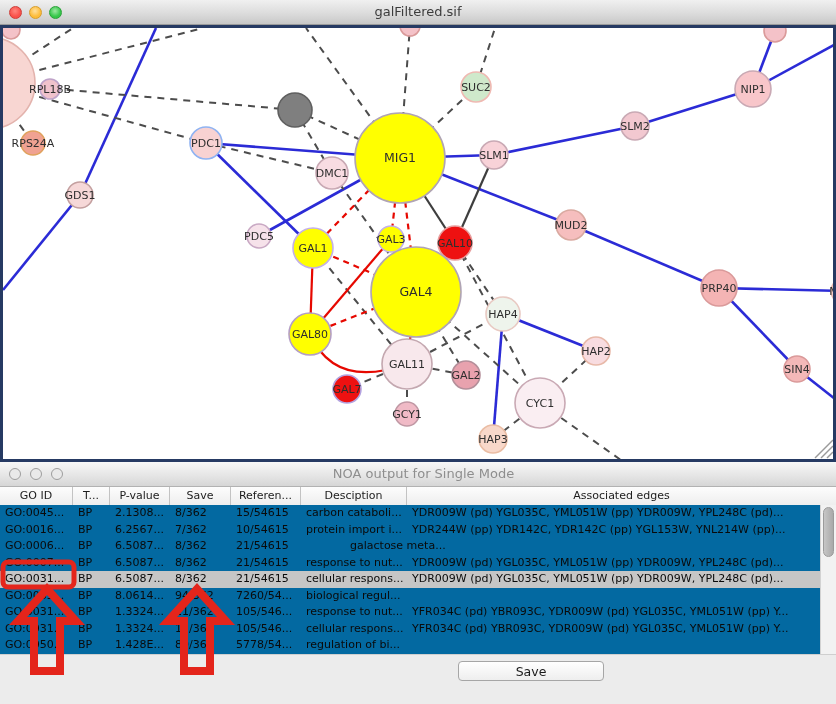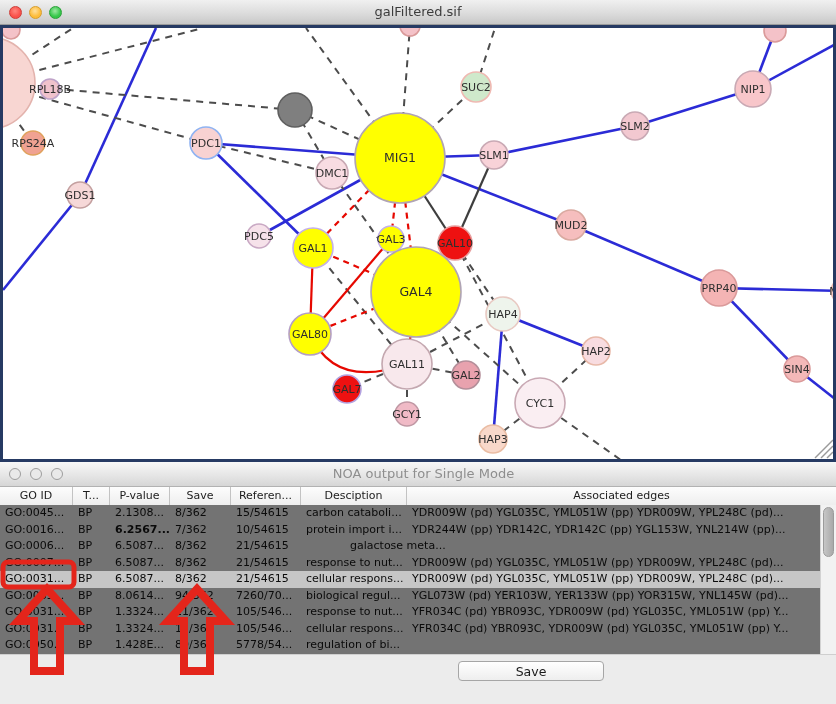--- a/index.html
+++ b/index.html
@@ -28,21 +28,21 @@
   .noa-titlebar .title{position:absolute;left:0;right:0;top:4px;text-align:center;
     font-size:13px;color:#8e8e8e;padding-left:11px;}
   .gl{position:absolute;top:6px;width:12px;height:12px;border-radius:50%;
       background:#e9e9e9;border:1.5px solid #9d9d9d;}
   .gl.g1{left:9px}.gl.g2{left:30px}.gl.g3{left:51px}
   .tbl-header{position:absolute;left:0;top:25px;width:836px;height:32px;display:flex;
     background:linear-gradient(180deg,#fdfdfd,#e3e3e3);border-bottom:1px solid #b4b4b4;}
   .tbl-header .hcell{height:18px;line-height:17px;font-size:11px;color:#1c1c1c;
     text-align:center;border-right:1px solid #c3c3c3;overflow:hidden;white-space:nowrap;flex:0 0 auto;}
   .tbl-header .hcell:last-child{border-right:none;flex:1 1 auto;}
-  .tbl-body{position:absolute;left:0;top:43px;width:820px;height:149px;overflow:hidden;background:#737373;}
+  .tbl-body{position:absolute;left:0;top:43px;width:820px;height:149px;overflow:hidden;background:#0369a1;}
   .trow{display:flex;height:16.55px;line-height:16.55px;font-size:11px;color:#0a0a0a;white-space:nowrap;}
   .trow.selected{background:#c6c6c6;}
   .trow .cell{overflow:hidden;padding-left:5px;flex:0 0 auto;}
   .trow .cell:last-child{flex:1 1 auto;}
   .scrollbar{position:absolute;left:820px;top:43px;width:16px;height:149px;
     background:#f2f2f2;border-left:1px solid #d2d2d2;}
   .thumb{position:absolute;left:2px;top:2px;width:11px;height:50px;border-radius:6px;
     background:linear-gradient(90deg,#c6c6c6,#a9a9a9);border:1px solid #9b9b9b;}
   .noa-bottom{position:absolute;left:0;top:192px;width:836px;height:50px;
     background:#ececec;border-top:1px solid #cfcfcf;}
@@ -211,21 +211,21 @@
           <div class="cell" style="width: 37px;">BP</div>
           <div class="cell" style="width: 60px;">2.1308...</div>
           <div class="cell" style="width: 61px;">8/362</div>
           <div class="cell" style="width: 70px;">15/54615</div>
           <div class="cell" style="width: 106px;">carbon cataboli...</div>
           <div class="cell" style="width: 413px;">YDR009W (pd) YGL035C, YML051W (pp) YDR009W, YPL248C (pd)...</div>
         </div>
         <div class="trow">
           <div class="cell" style="width: 73px;">GO:0016...</div>
           <div class="cell" style="width: 37px;">BP</div>
-          <div class="cell" style="width: 60px; font-weight: bold;">6.2567...</div>
+          <div class="cell" style="width: 60px;">6.2567...</div>
           <div class="cell" style="width: 61px;">7/362</div>
           <div class="cell" style="width: 70px;">10/54615</div>
           <div class="cell" style="width: 106px;">protein import i...</div>
           <div class="cell" style="width: 413px;">YDR244W (pp) YDR142C, YDR142C (pp) YGL153W, YNL214W (pp)...</div>
         </div>
         <div class="trow">
           <div class="cell" style="width: 73px;">GO:0006...</div>
           <div class="cell" style="width: 37px;">BP</div>
           <div class="cell" style="width: 60px;">6.5087...</div>
           <div class="cell" style="width: 61px;">8/362</div>
@@ -248,23 +248,22 @@
           <div class="cell" style="width: 61px;">8/362</div>
           <div class="cell" style="width: 70px;">21/54615</div>
           <div class="cell" style="width: 106px;">cellular respons...</div>
           <div class="cell" style="width: 413px;">YDR009W (pd) YGL035C, YML051W (pp) YDR009W, YPL248C (pd)...</div>
         </div>
         <div class="trow">
           <div class="cell" style="width: 73px;">GO:0065...</div>
           <div class="cell" style="width: 37px;">BP</div>
           <div class="cell" style="width: 60px;">8.0614...</div>
           <div class="cell" style="width: 61px;">94/362</div>
-          <div class="cell" style="width: 70px;">7260/70...</div>
+          <div class="cell" style="width: 70px;">7260/54...</div>
           <div class="cell" style="width: 106px;">biological regul...</div>
-          <div class="cell" style="width: 413px;">YGL073W (pd) YER103W, YER133W (pp) YOR315W, YNL145W (pd)...</div>
         </div>
         <div class="trow">
           <div class="cell" style="width: 73px;">GO:0031...</div>
           <div class="cell" style="width: 37px;">BP</div>
           <div class="cell" style="width: 60px;">1.3324...</div>
           <div class="cell" style="width: 61px;">11/362</div>
           <div class="cell" style="width: 70px;">105/546...</div>
           <div class="cell" style="width: 106px;">response to nut...</div>
           <div class="cell" style="width: 413px;">YFR034C (pd) YBR093C, YDR009W (pd) YGL035C, YML051W (pp) Y...</div>
         </div>

